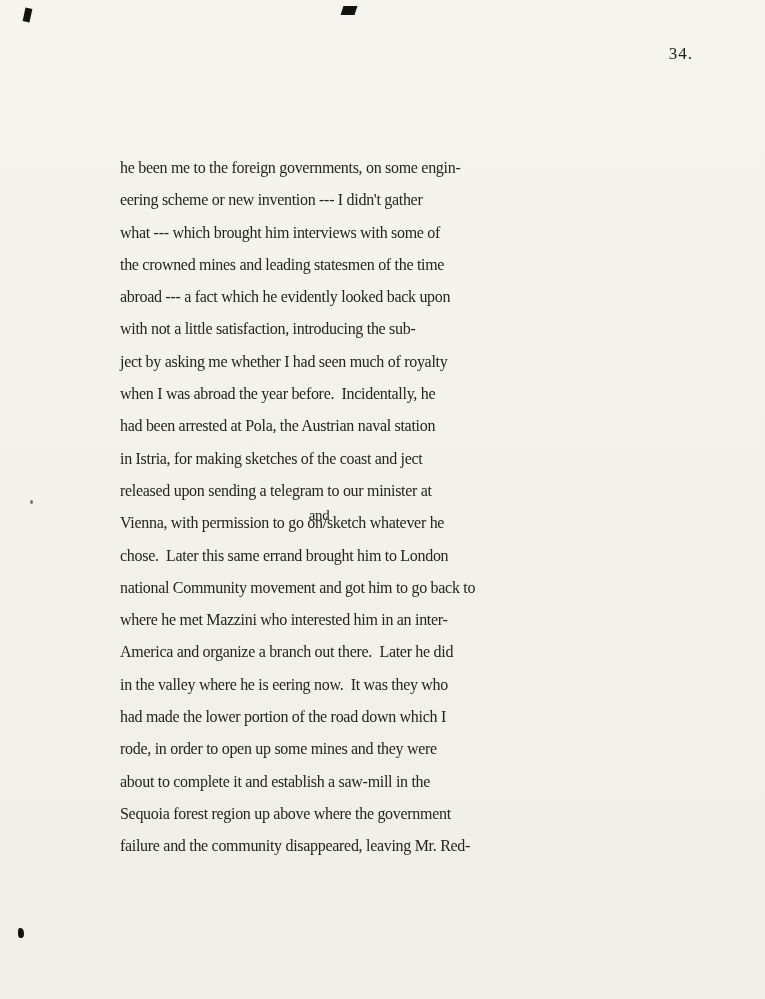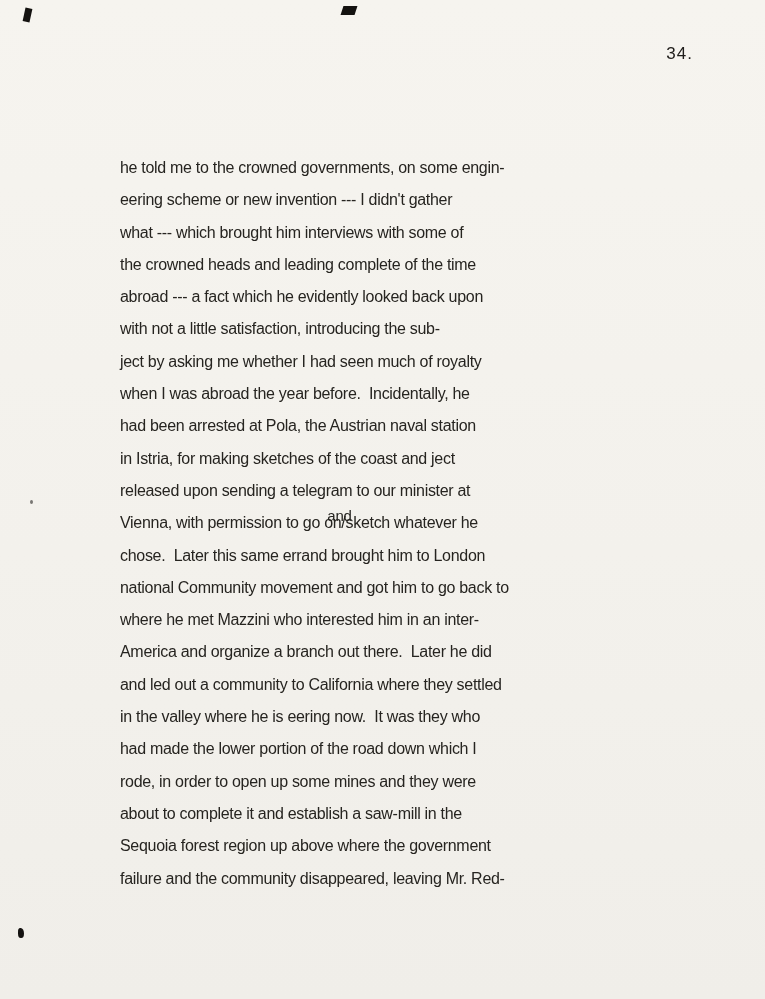--- a/index.html
+++ b/index.html
@@ -6,21 +6,21 @@
     margin: 0;
     padding: 0;
     background: #efede8;
   }
   .page {
     position: relative;
     width: 765px;
     height: 999px;
     background: linear-gradient(180deg, #f6f4ef 0%, #f3f1ec 55%, #f0eee9 100%);
     overflow: hidden;
-    font-family: Liberation Sans, sans-serif;
+    font-family: Liberation Serif, serif;
     color: #262420;
   }
   .page-number {
     position: absolute;
     top: 44px;
     right: 72px;
     font-size: 17px;
     letter-spacing: 1px;
     color: #1f1d1a;
   }
@@ -65,39 +65,38 @@
 <div class="page">
 
   <span class="artifact a1"></span>
   <span class="artifact a2"></span>
   <span class="artifact a3"></span>
   <span class="artifact a4"></span>
 
   <div class="page-number">34.</div>
 
   <div class="text-block">
-    <div class="line">he told me to the crowned governments, on some engin-</div>
+    <div class="line">he been me to the foreign governments, on some engin-</div>
     <div class="line">eering scheme or new invention --- I didn't gather</div>
     <div class="line">what --- which brought him interviews with some of</div>
-    <div class="line">the crowned heads and leading complete of the time</div>
+    <div class="line">the crowned mines and leading statesmen of the time</div>
     <div class="line">abroad --- a fact which he evidently looked back upon</div>
     <div class="line">with not a little satisfaction, introducing the sub-</div>
     <div class="line">ject by asking me whether I had seen much of royalty</div>
     <div class="line">when I was abroad the year before.  Incidentally, he</div>
     <div class="line">had been arrested at Pola, the Austrian naval station</div>
     <div class="line">in Istria, for making sketches of the coast and ject</div>
     <div class="line">released upon sending a telegram to our minister at</div>
 
     <div class="line"><span>Vienna, with permission to go on</span><span class="caret-wrap"><span class="inserted-word">and</span><span>/</span></span><span>sketch whatever he</span></div>
 
     <div class="line">chose.  Later this same errand brought him to London</div>
     <div class="line">national Community movement and got him to go back to</div>
     <div class="line">where he met Mazzini who interested him in an inter-</div>
     <div class="line">America and organize a branch out there.  Later he did</div>
-    <div class="line">and led out a community to California where they settled</div>
     <div class="line">in the valley where he is eering now.  It was they who</div>
     <div class="line">had made the lower portion of the road down which I</div>
     <div class="line">rode, in order to open up some mines and they were</div>
     <div class="line">about to complete it and establish a saw-mill in the</div>
     <div class="line">Sequoia forest region up above where the government</div>
     <div class="line">failure and the community disappeared, leaving Mr. Red-</div>
   </div>
 
 </div>
 

